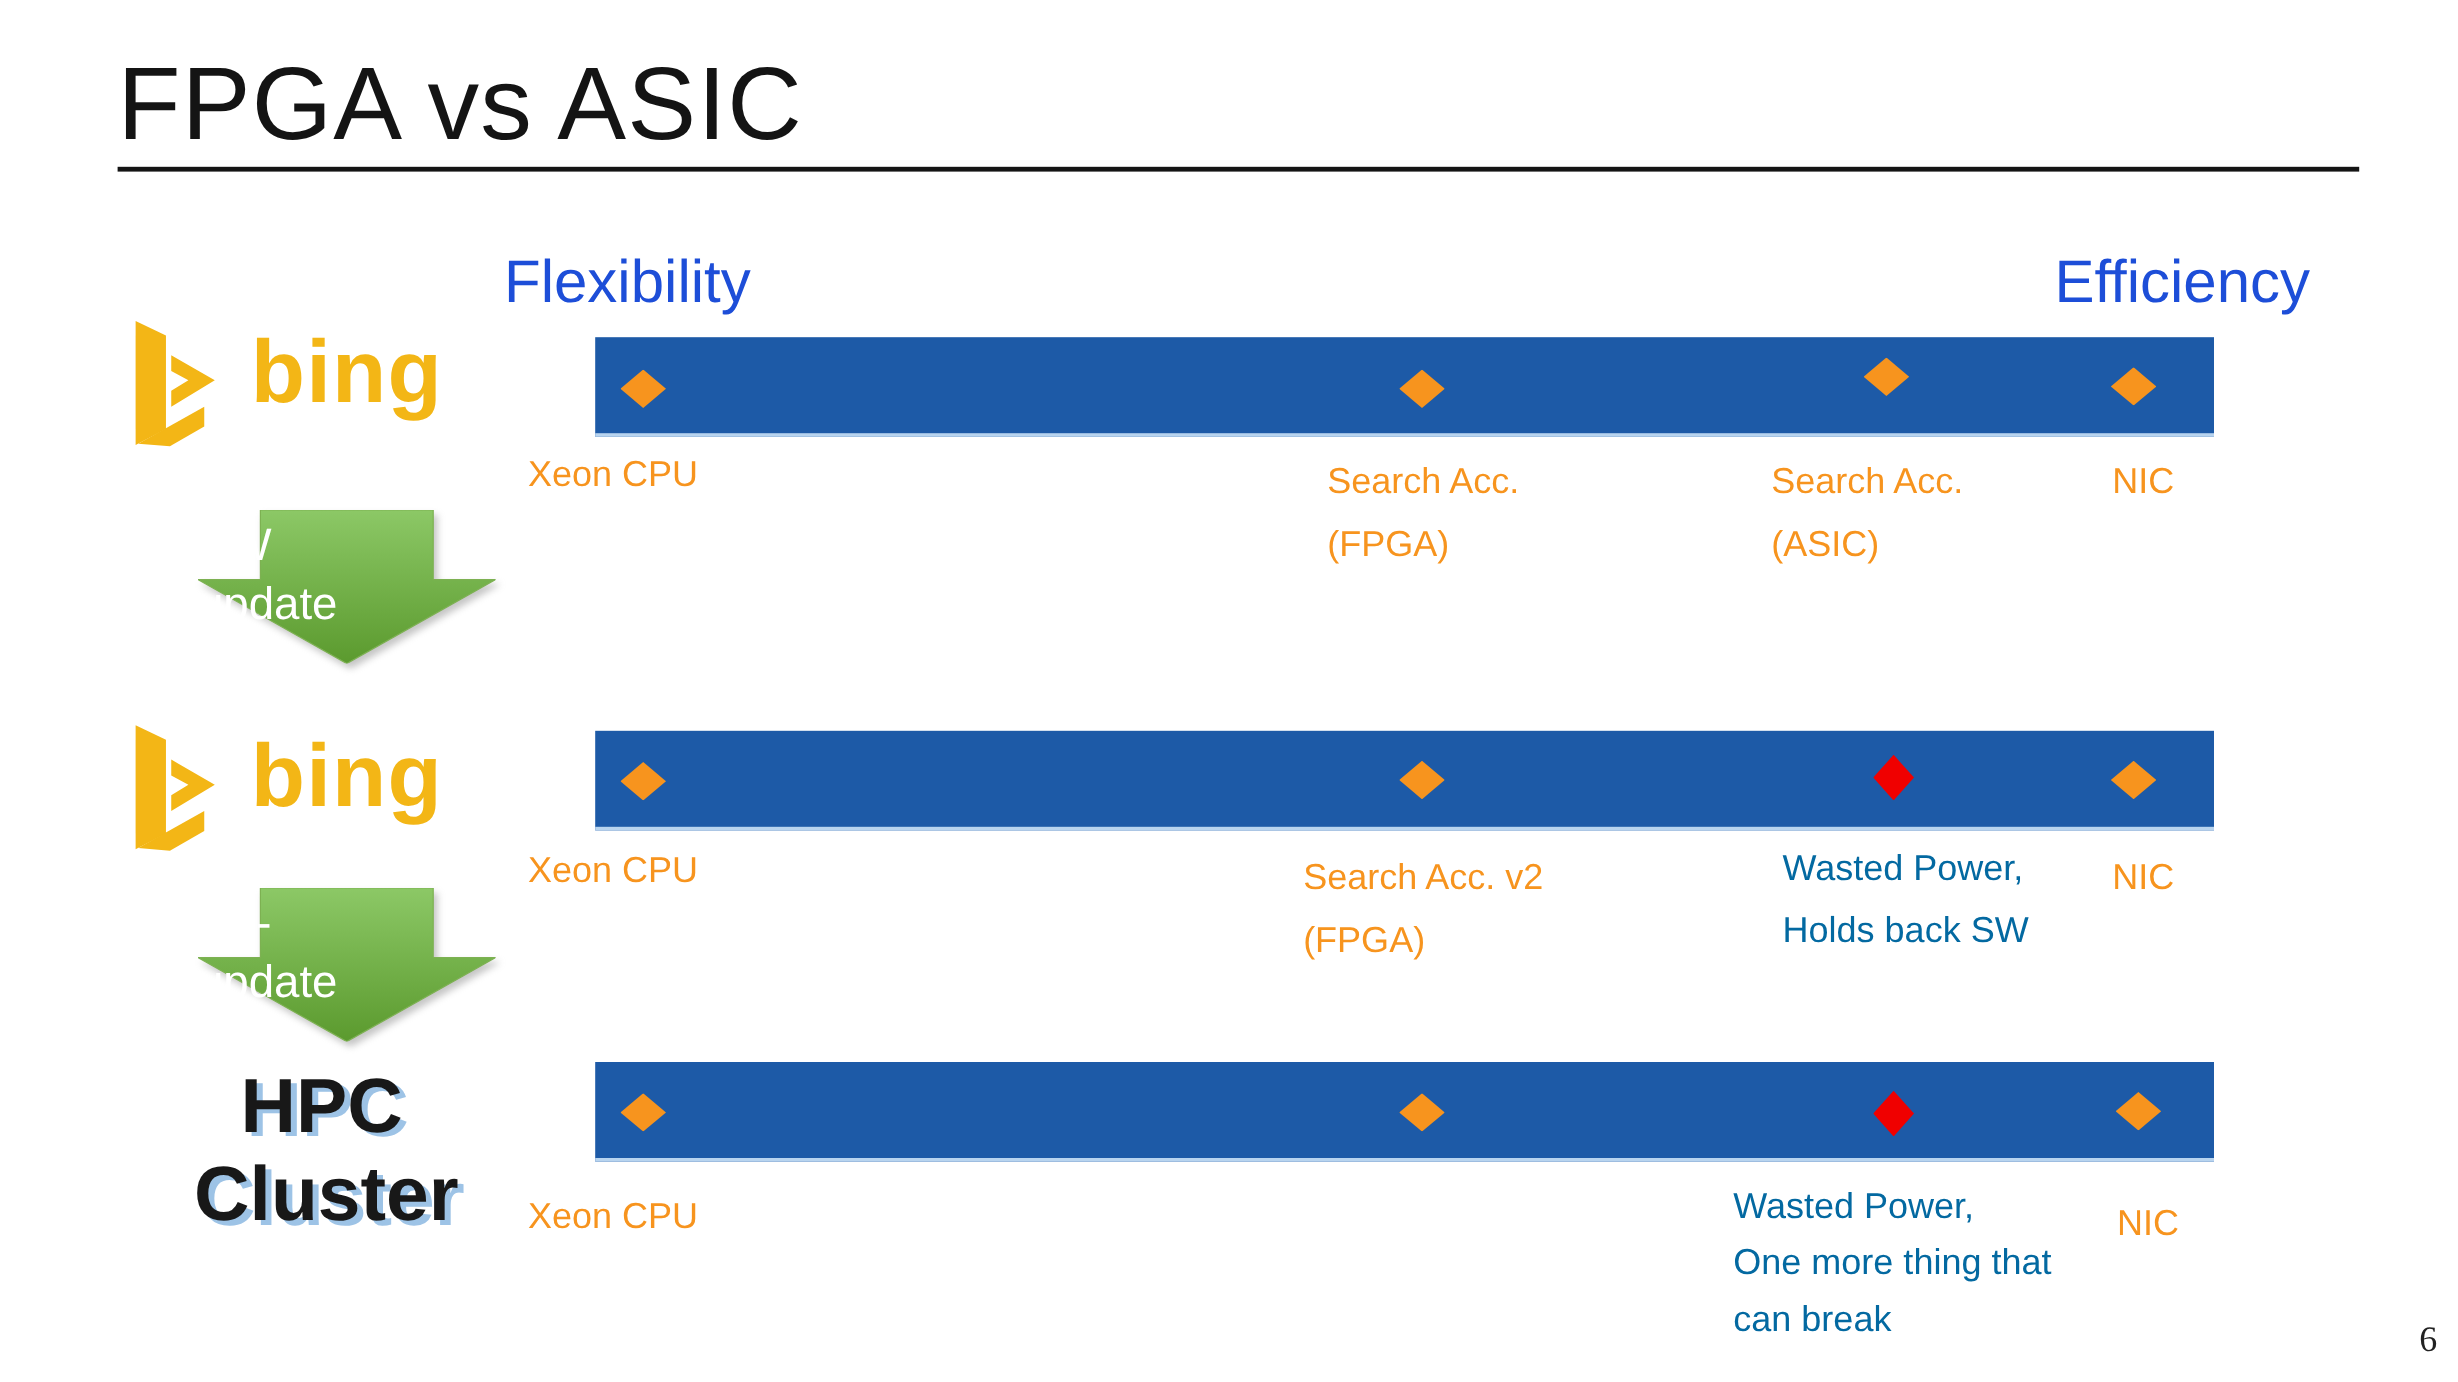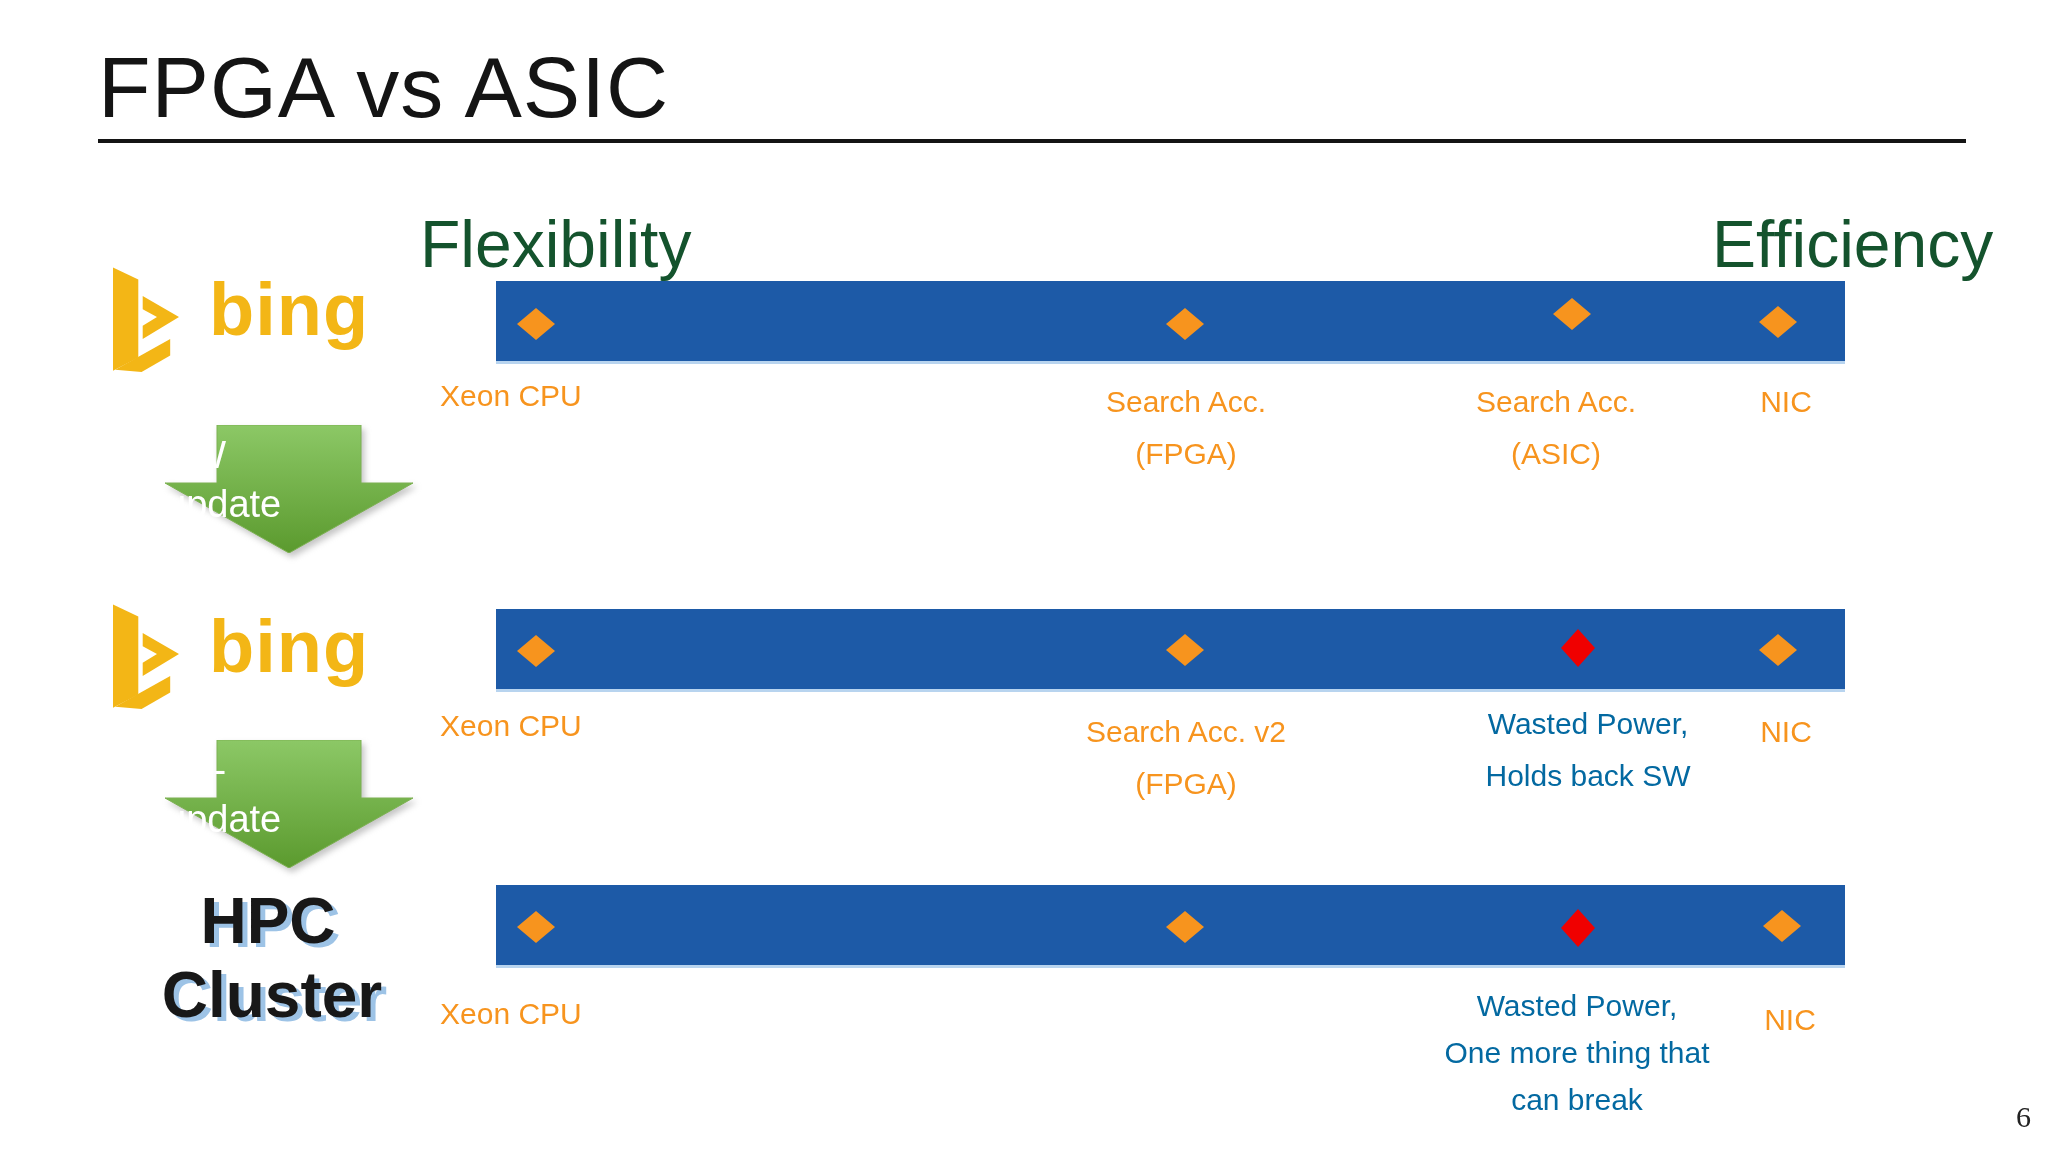--- a/index.html
+++ b/index.html
@@ -7,38 +7,38 @@
     position:relative; width:2048px; height:1152px; background:#ffffff;
     font-family:"Liberation Sans", sans-serif; overflow:hidden;border-radius:32px;
   }
   .title {
     position:absolute; left:98px; top:44px; font-size:86px; line-height:1;
     color:#141414; letter-spacing:1px;
   }
   .title-rule {
     position:absolute; left:98px; top:139px; width:1868px; height:4px; background:#141414;
   }
-  .axis-label { position:absolute; top:206px; font-size:66px; color:#14532d; }
+  .axis-label { position:absolute; top:206px; font-size:50px; color:#1d4ed8; }
   .axis-left  { left:420px; }
   .axis-right { left:1712px; }
 
   .bar {
     position:absolute; left:496px; width:1349px; height:80px;
     border-bottom:3px solid #b8d4ef;
   }
   .bar-1 { top:281px; } .bar-2 { top:609px; } .bar-3 { top:885px; }
 
   .diamond {
     position:absolute; clip-path:polygon(50% 0,100% 50%,50% 100%,0 50%);
   }
   .diamond.orange { width:38px; height:32px; }
   .diamond.red    { width:34px; height:38px; }
 
   .lbl { position:absolute; font-size:30px; line-height:52px; white-space:nowrap; }
-  .lbl.center { transform:translateX(-50%); text-align:center; }
+  .lbl.center { transform:translateX(-50%); text-align:left; }
   .orange { color:#F7941E; }
   .redtxt { color:#0369a1; }
 
   
   .bing { position:absolute; left:101px; width:270px; height:110px; }
   .bing-1 { top:263px; } .bing-2 { top:600px; }
   .bing-glyph { position:absolute; left:0; top:0; }
   .bing-text {
     position:absolute; left:108px; top:6px; font-size:74px; font-weight:700;
     color:#F3B616; letter-spacing:1px; line-height:1.1;

